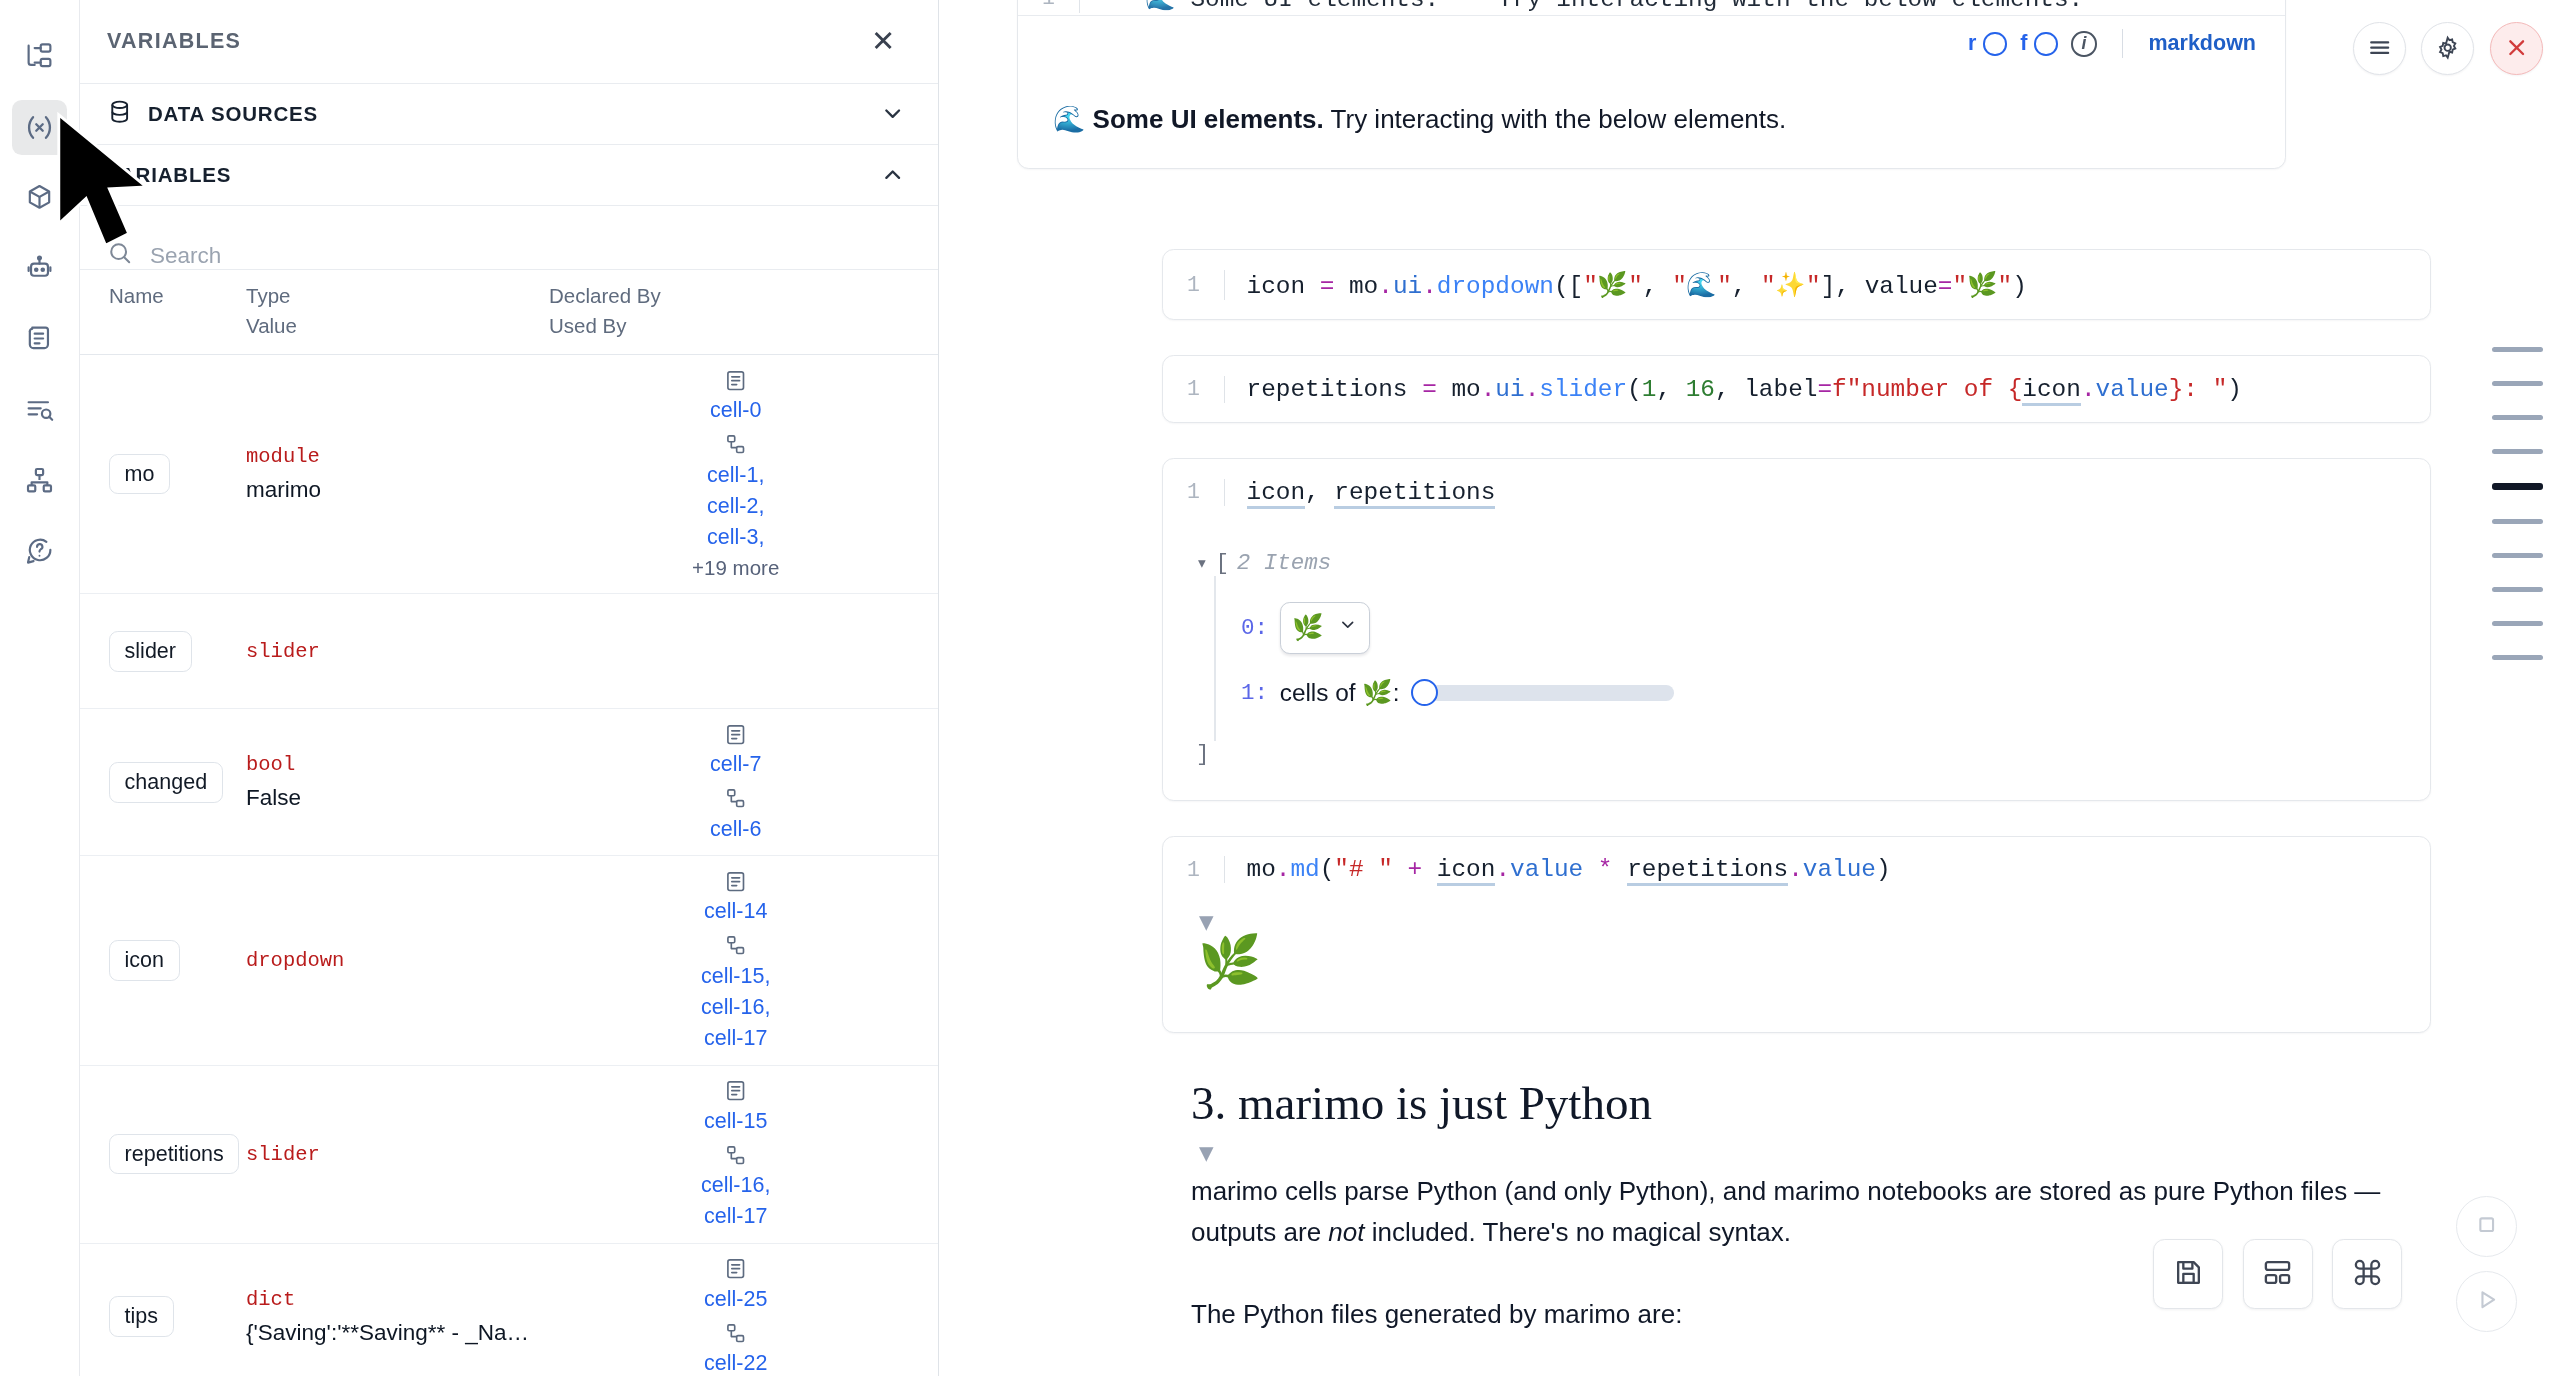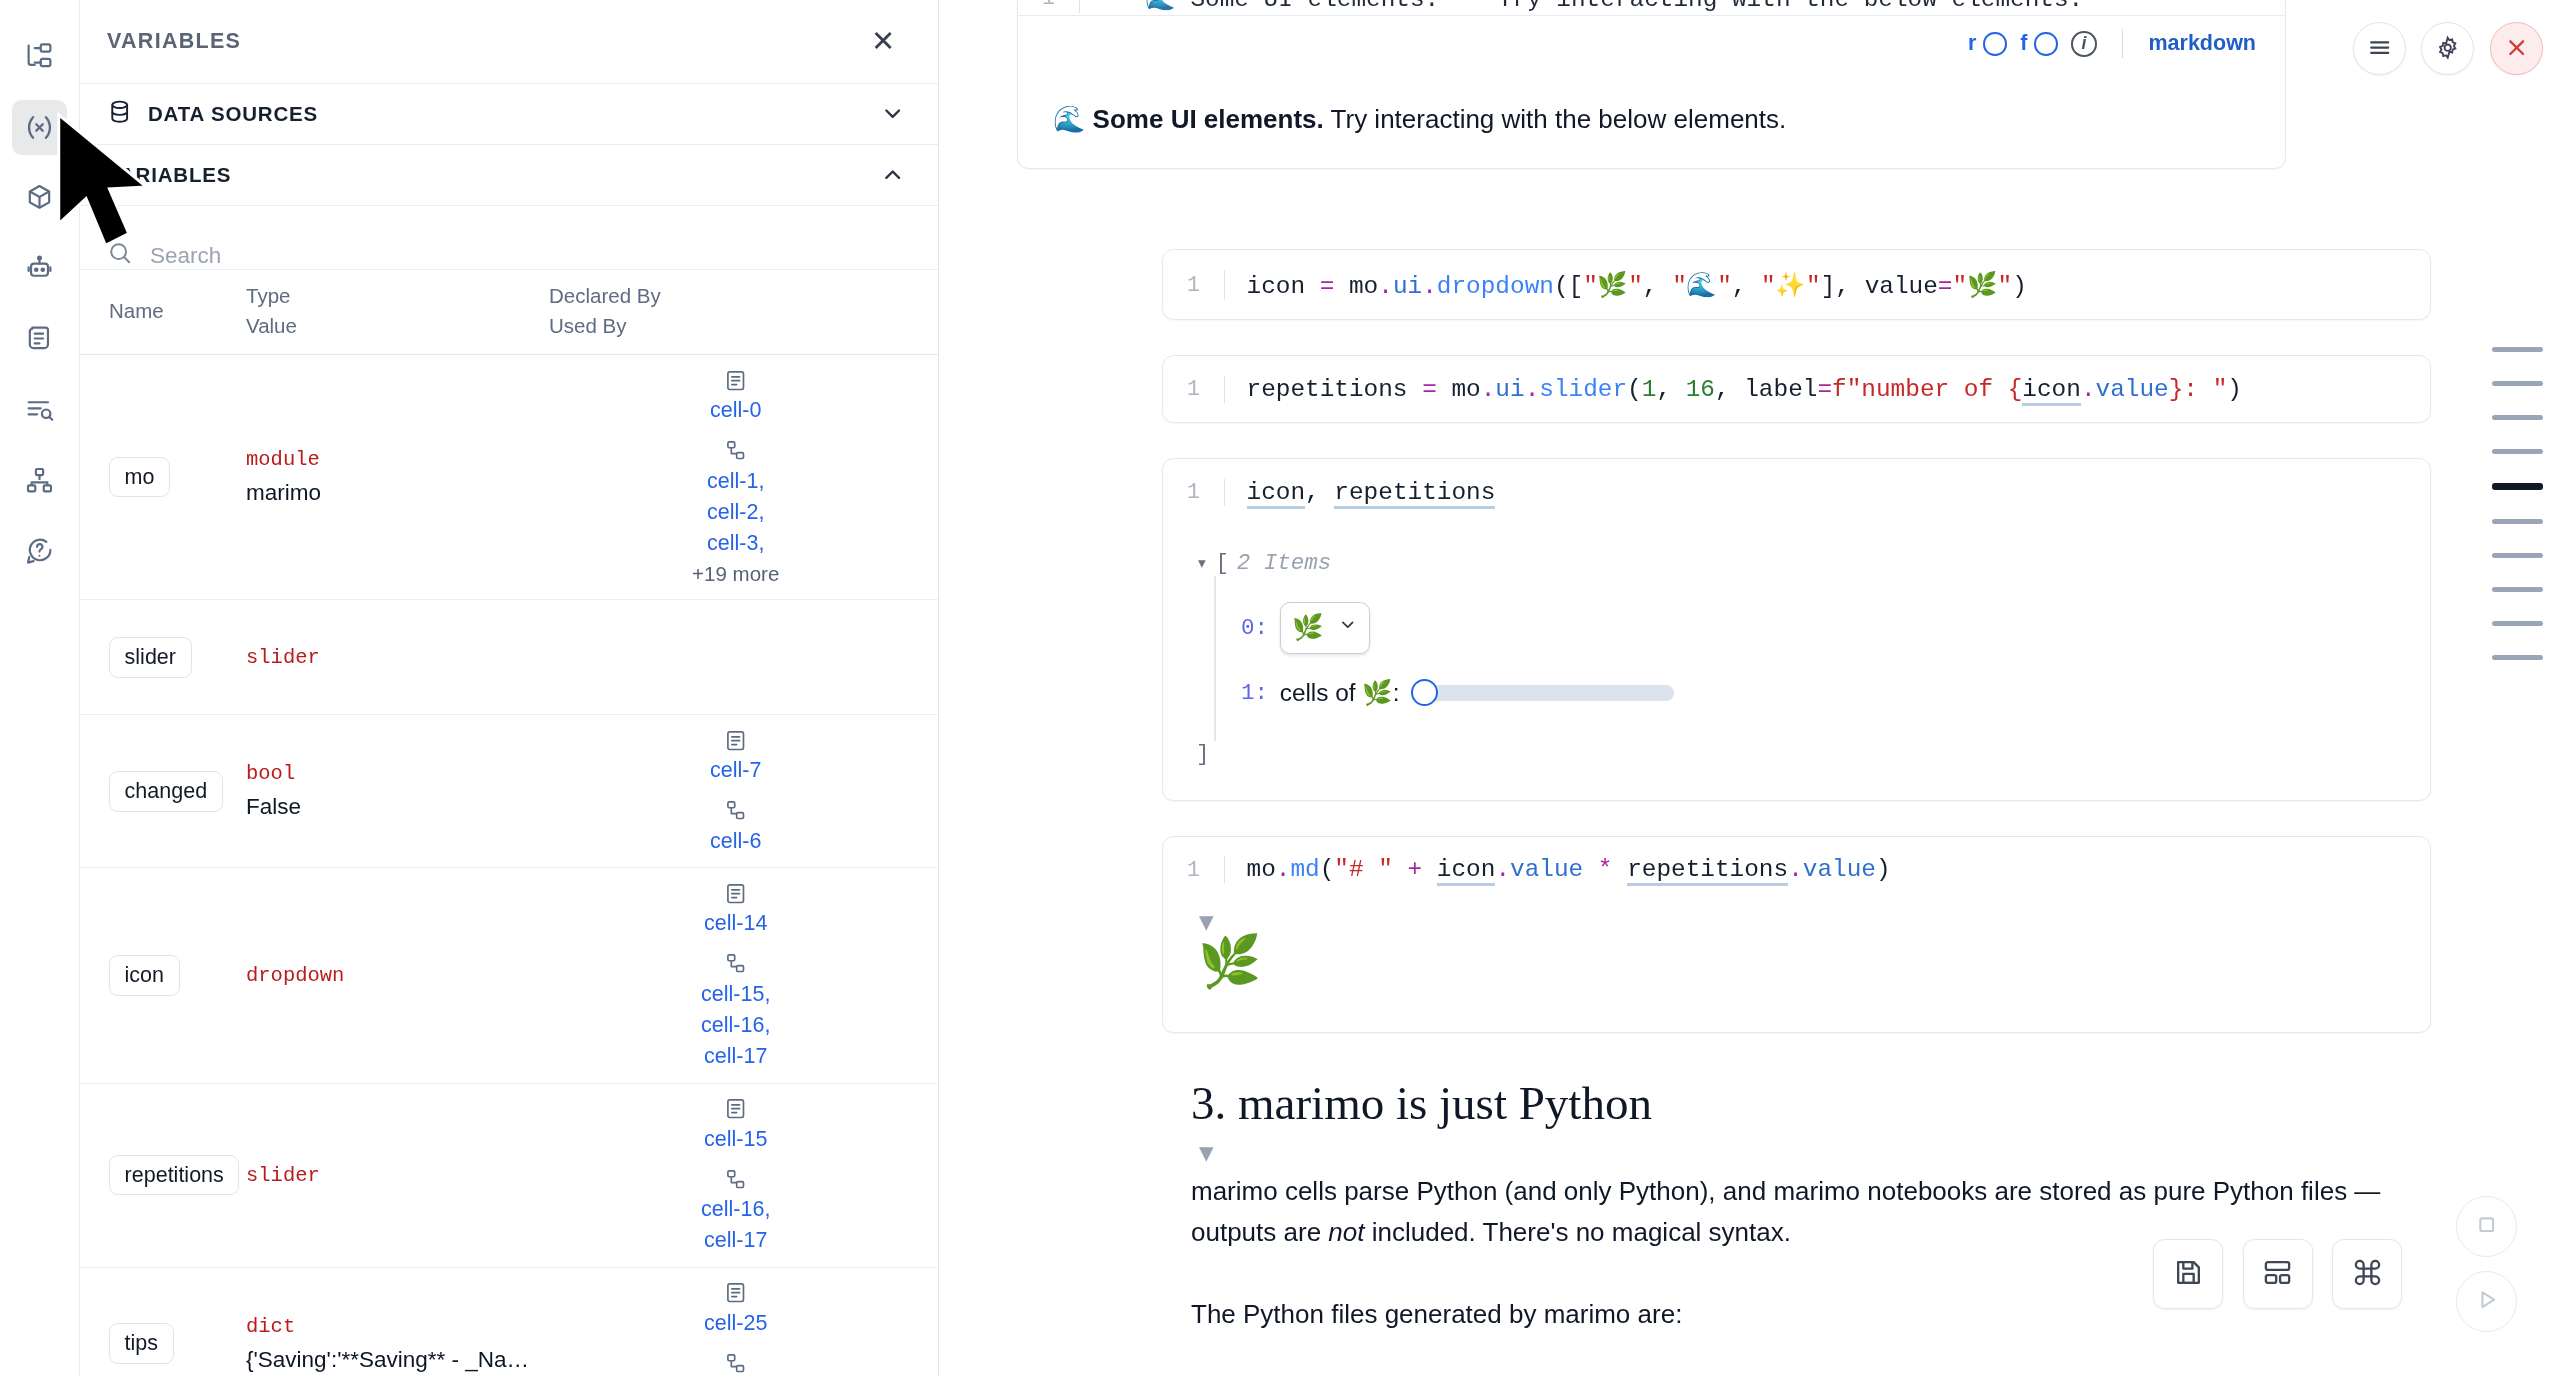--- a/index.html
+++ b/index.html
@@ -75,21 +75,21 @@
     font-family: "Liberation Sans", sans-serif;
     background: transparent; width: 100%;
   }
   .search-input::placeholder { color: #9aa3b0; }
 
   
   .vtable { width: 100%; }
   .vhead {
     display: flex; padding: 13.7px 0 15.6px 0;
     border-bottom: 1px solid #e4e8ed;
-    align-items: center;
+    align-items: flex-start;
   }
   .vhead .c1 { width: 166px; padding-left: 29px; }
   .vhead .c2 { width: 303px; }
   .vhead .c3 { flex: 1; }
   .hd-stack { display: flex; flex-direction: column; gap: 6.8px; }
   .hd { font-size: 20.5px; color: #5f6b7e; }
   .vrow {
     display: flex; align-items: center;
     border-bottom: 1px solid #eceff3;
     min-height: 115px;
@@ -109,21 +109,21 @@
   .vtype {
     font-family: "Liberation Mono", monospace;
     font-size: 20.5px; color: #b91c1c;
   }
   .vvalue {
     font-size: 22.5px; color: #0e1724; margin-top: 8.8px;
     white-space: nowrap; overflow: hidden; text-overflow: ellipsis;
     max-width: 293px;
   }
   .cellline { display: flex; align-items: center; gap: 6px; min-height: 41px; flex-direction: column; }
-  .cellline + .cellline { margin-top: 16px; }
+  .cellline + .cellline { margin-top: 10px; }
   .clink { color: #2563eb; font-size: 21.5px; cursor: pointer; }
   .cmuted { color: #57627a; font-size: 20.5px; }
   .cicon { color: #5d6b80; display: flex; flex: 0 0 auto; }
 
   
   .notebook {
     flex: 1; height: 100%;
     position: relative;
     background: #fff;
     overflow: hidden;

